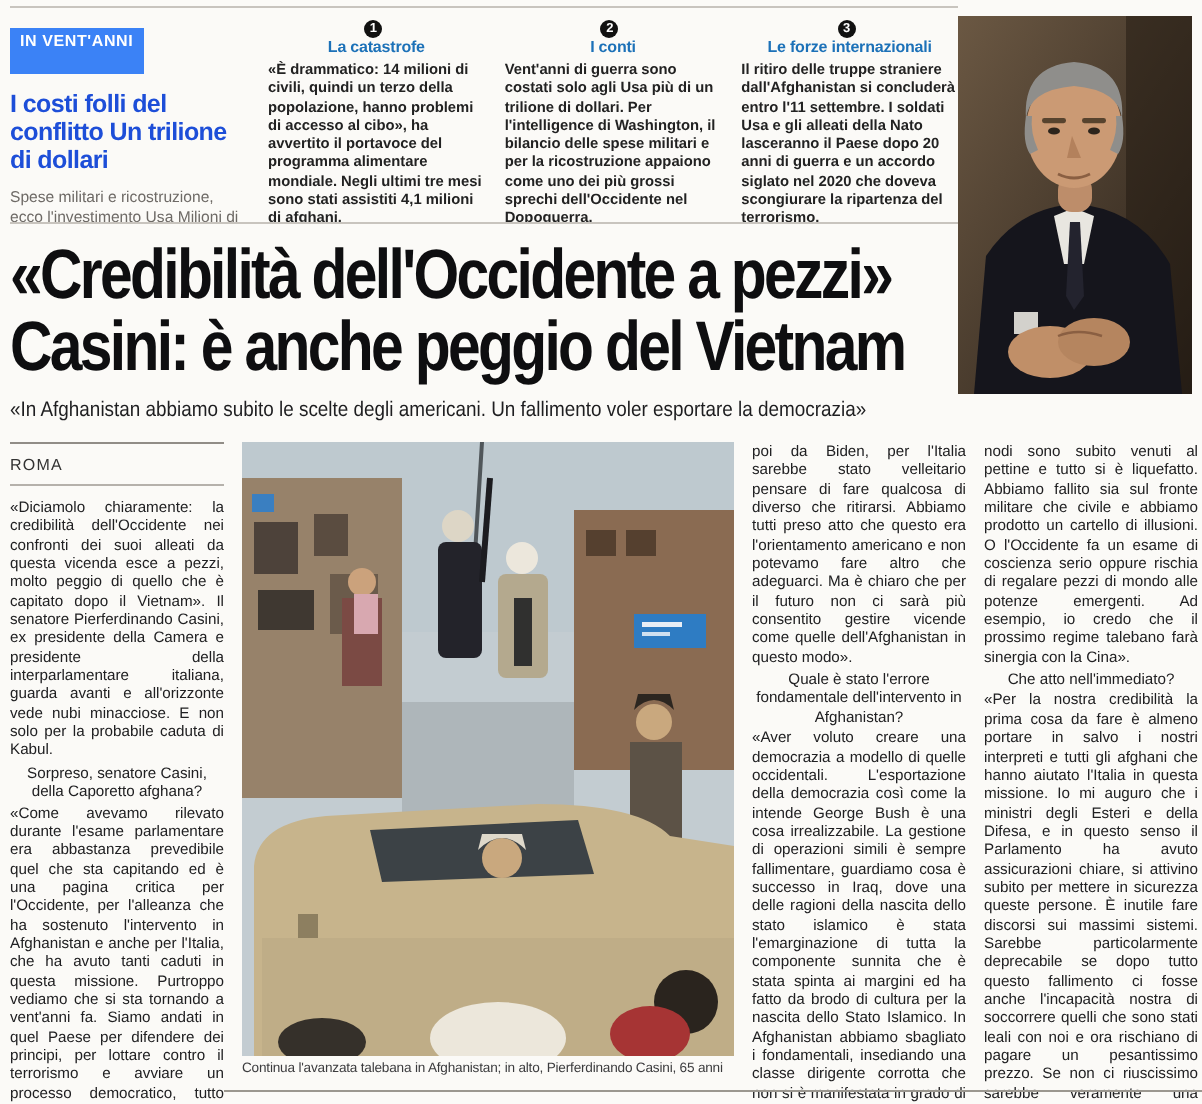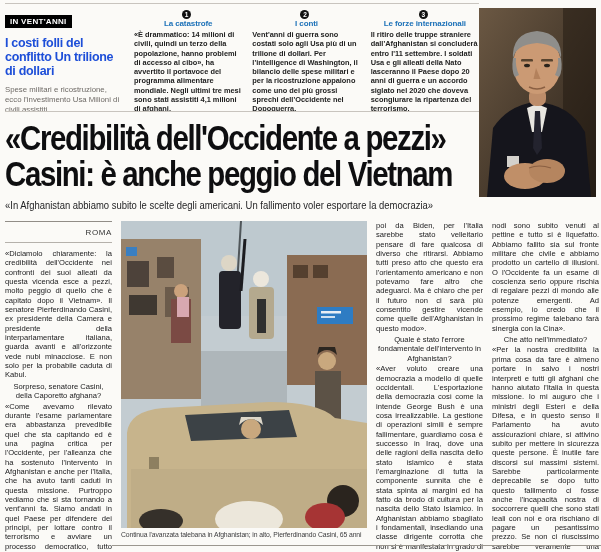--- a/index.html
+++ b/index.html
@@ -5,42 +5,42 @@
   * { margin:0; padding:0; box-sizing:border-box; }
   html,body { background:#e9e7e3; }
   body { font-family:"Liberation Sans", sans-serif; color:#1b1b1d; }
   .page { position:relative; width:601px; height:552px; background:#fbfaf7; overflow:hidden; }
 
   
   .upper { display:flex; }
   .upper-left { width:479px; padding:3px 0 0 5px; }
   .top-strip { display:flex; gap:10px; border-top:1px solid #c8c4be; border-bottom:1px solid #c8c4be; padding:6px 0 6px; height:109px; overflow:hidden; }
   .kicker-col { width:119px; flex:none; }
-  .tag { display:inline-block; background:#000000; color:#fff; font-size:8px; font-weight:bold; padding:2px 5px 2px; letter-spacing:.3px; }
+  .tag { display:inline-block; background:#3b82f6; color:#fff; font-size:8px; font-weight:bold; padding:2px 5px 12px; letter-spacing:.3px; }
   .kicker-title { font-size:12.5px; font-weight:bold; line-height:14px; margin-top:8px; letter-spacing:-.3px; color:#1d4ed8; }
   .kicker-sub { font-size:7.8px; line-height:9.8px; color:#6e6a66; margin-top:7px; }
   .brief { flex:1; min-width:0; }
   .brief-headrow { display:flex; align-items:center; margin-bottom:2px;flex-direction:column; }
   .num { flex:none; display:inline-flex; width:9px; height:9px; background:#111; color:#fff; border-radius:50%; font-size:6.5px; font-weight:bold; align-items:center; justify-content:center; margin-right:3px; }
   .brief-head { color:#1c71b8; font-weight:bold; font-size:8px; letter-spacing:-.1px; }
   .brief p { font-size:7.4px; line-height:9.3px; text-align:left; color:#222;font-weight:bold; }
 
   
   .headline-block { padding-top:8px; }
   .hl-line { display:block; font-size:35px; font-weight:bold; line-height:36px; letter-spacing:-1.6px; white-space:nowrap; transform:scaleX(.84); transform-origin:left center; color:#0e0e10; }
   .deck { margin-top:7px; font-size:10.5px; color:#1e1e20; white-space:nowrap; transform:scaleX(.9); transform-origin:left center; }
 
   
   .portrait { width:117px; height:189px; margin:8px 0 0 0; flex:none; overflow:hidden; }
   .portrait svg { display:block; width:117px; height:189px; }
 
   
   .article { display:flex; gap:9px; padding:10px 0 0 5px; }
   .col { width:107px; flex:none; }
-  .dateline { font-size:8px; letter-spacing:.6px; color:#333; border-top:1px solid #918d87; border-bottom:1px solid #b5b1ab; padding:6px 0 5px; margin-bottom:6px;text-align:right; }
+  .dateline { font-size:8px; letter-spacing:.6px; color:#333; border-top:1px solid #918d87; border-bottom:1px solid #b5b1ab; padding:6px 0 5px; margin-bottom:6px; }
   .article p { font-size:7.6px; line-height:9.35px; text-align:justify; hyphens:auto; -webkit-hyphens:auto; color:#202022; }
   .article p + p { margin-top:1px; }
   .article p.q { font-weight:normal; text-align:center; margin:2px 0 1px; }
   .lead-bold { font-weight:normal; }
   .photo-col { width:246px; flex:none; }
   .main-photo svg { display:block; width:246px; height:307px; }
   figcaption { font-size:6.8px; color:#3c3c3e; margin-top:3px; letter-spacing:-.1px; }
   .bottom-rule { position:absolute; left:112px; right:0; top:545px; border-top:1px solid #9b978f; }
 </style>
 </head>

